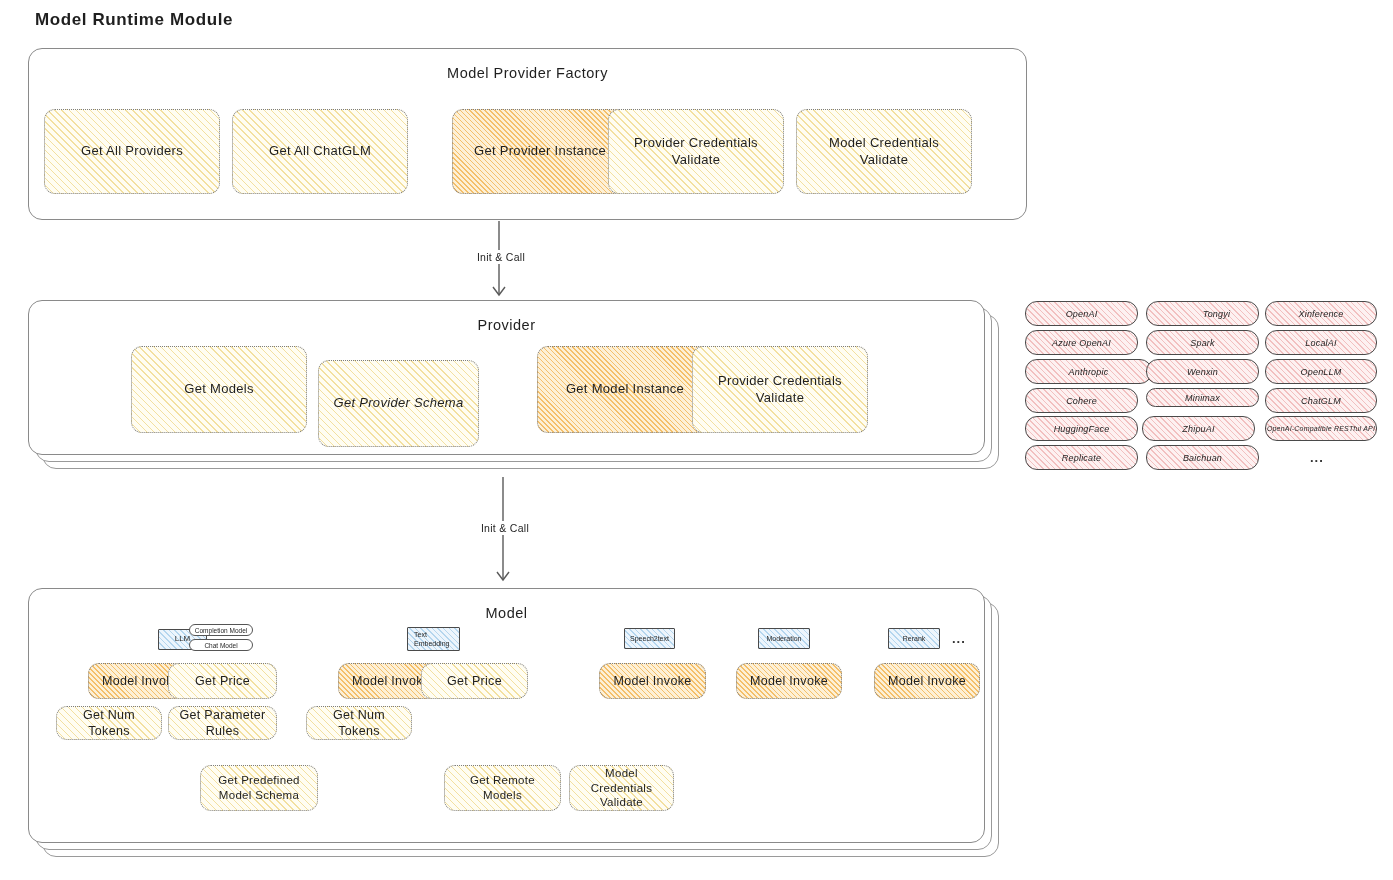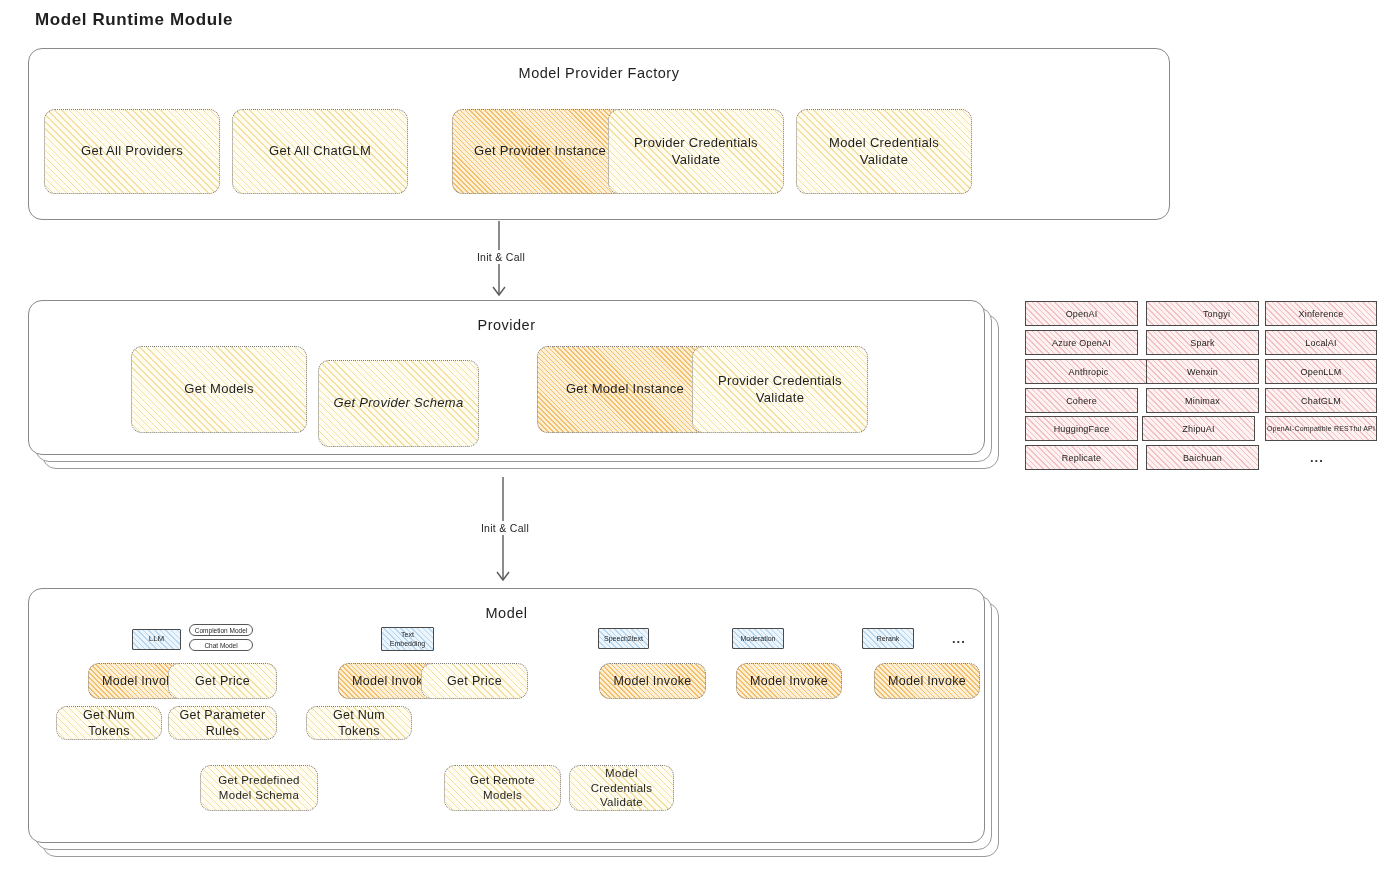--- a/index.html
+++ b/index.html
@@ -27,29 +27,31 @@
     background-color:var(--node-yellow-bg,#fffdf2);
     background-image:repeating-linear-gradient(45deg,var(--node-yellow-hatch,#f3e0a0) 0px,var(--node-yellow-hatch,#f3e0a0) 1px,transparent 1px,transparent 5px);
   }
   .orange{
     background-color:var(--node-orange-bg,#fdf0d6);
     background-image:repeating-linear-gradient(45deg,var(--node-orange-hatch,#f4bf6a) 0px,var(--node-orange-hatch,#f4bf6a) 1px,transparent 1px,transparent 3.5px);
     margin-left:32px;
   }
   .pinkbox{
     position:absolute;box-sizing:border-box;display:flex;align-items:center;justify-content:center;
-    text-align:center;border:1.4px solid #4a4a4a;border-radius:0;font-size:9px;letter-spacing:.2px;
+    text-align:center;border:1.4px solid #4a4a4a;border-radius:12px;font-size:9px;letter-spacing:.2px;
     background-color:var(--node-pink-bg,#fdf1f1);
     background-image:repeating-linear-gradient(45deg,var(--node-pink-hatch,#f2c0c0) 0px,var(--node-pink-hatch,#f2c0c0) 1px,transparent 1px,transparent 4px);
+    font-style:italic;
   }
   .bluetag{
     position:absolute;box-sizing:border-box;display:flex;align-items:center;justify-content:center;
-    text-align:center;border:1.3px solid #4a4a4a;border-radius:1px;font-size:7px;line-height:1.35;
+    text-align:left;border:1.3px solid #4a4a4a;border-radius:1px;font-size:7px;line-height:1.35;
     background-color:var(--node-blue-bg,#edf5fc);
     background-image:repeating-linear-gradient(45deg,var(--node-blue-hatch,#b5d6ee) 0px,var(--node-blue-hatch,#b5d6ee) 1px,transparent 1px,transparent 4px);
+    margin-left:26px;
   }
   .whitetag{
     position:absolute;box-sizing:border-box;display:flex;align-items:center;justify-content:center;
     text-align:center;border:1.1px solid #555;border-radius:6px;font-size:6.5px;background:#fff;
   }
   .page-title{position:absolute;left:35px;top:10px;font-size:17px;font-weight:600;letter-spacing:.6px;}
   .arrow-label{
     position:absolute;background:#fff;text-align:center;font-size:10.5px;letter-spacing:.3px;
     z-index:3;padding:1px 2px;
   }
@@ -59,21 +61,21 @@
   .bottomnode{font-size:11.5px;}
   .smallpink{font-size:7px;white-space:nowrap;padding:0 2px;}
 </style>
 </head>
 <body>
 
 <div class="canvas">
 
   <div class="page-title">Model Runtime Module</div>
 
-  <div class="frame" style="left:28px;top:48px;width:1142px;height:172px;">
+  <div class="frame" style="left:28px;top:48px;width:999px;height:172px;">
     <div class="frame-title">Model Provider Factory</div>
     <div class="node cream" style="left:15px;top:60px;width:176px;height:85px;">Get All Providers</div>
     <div class="node cream" style="left:203px;top:60px;width:176px;height:85px;">Get All ChatGLM</div>
     <div class="node orange" style="left:391px;top:60px;width:176px;height:85px;">Get Provider Instance</div>
     <div class="node cream" style="left:579px;top:60px;width:176px;height:85px;">Provider Credentials Validate</div>
     <div class="node cream" style="left:767px;top:60px;width:176px;height:85px;">Model Credentials Validate</div>
   </div>
 
   <svg class="arrow-svg" style="left:491px;top:221px;" width="16" height="76">
     <line x1="8" y1="0" x2="8" y2="74" stroke="#5a5a5a" stroke-width="1.4"></line>
@@ -94,21 +96,21 @@
   <div class="pinkbox" style="left:1025px;top:301px;width:113px;height:25px;">OpenAI</div>
   <div class="pinkbox" style="left:1025px;top:330px;width:113px;height:25px;">Azure OpenAI</div>
   <div class="pinkbox" style="left:1025px;top:359px;width:127px;height:25px;">Anthropic</div>
   <div class="pinkbox" style="left:1025px;top:388px;width:113px;height:25px;">Cohere</div>
   <div class="pinkbox" style="left:1025px;top:416px;width:113px;height:25px;">HuggingFace</div>
   <div class="pinkbox" style="left:1025px;top:445px;width:113px;height:25px;">Replicate</div>
 
   <div class="pinkbox" style="left:1146px;top:301px;width:113px;height:25px;padding-left:28px;">Tongyi</div>
   <div class="pinkbox" style="left:1146px;top:330px;width:113px;height:25px;">Spark</div>
   <div class="pinkbox" style="left:1146px;top:359px;width:113px;height:25px;">Wenxin</div>
-  <div class="pinkbox" style="left:1146px;top:388px;width:113px;height:25px;">Minimax</div>
+  <div class="pinkbox" style="left:1146px;top:388px;width:113px;height:19px;">Minimax</div>
   <div class="pinkbox" style="left:1142px;top:416px;width:113px;height:25px;">ZhipuAI</div>
   <div class="pinkbox" style="left:1146px;top:445px;width:113px;height:25px;">Baichuan</div>
 
   <div class="pinkbox" style="left:1265px;top:301px;width:112px;height:25px;">Xinference</div>
   <div class="pinkbox" style="left:1265px;top:330px;width:112px;height:25px;">LocalAI</div>
   <div class="pinkbox" style="left:1265px;top:359px;width:112px;height:25px;">OpenLLM</div>
   <div class="pinkbox" style="left:1265px;top:388px;width:112px;height:25px;">ChatGLM</div>
   <div class="pinkbox smallpink" style="left:1265px;top:416px;width:112px;height:25px;">OpenAI-Compatible RESTful API</div>
   <div class="dots" style="left:1310px;top:450px;">...</div>
 

